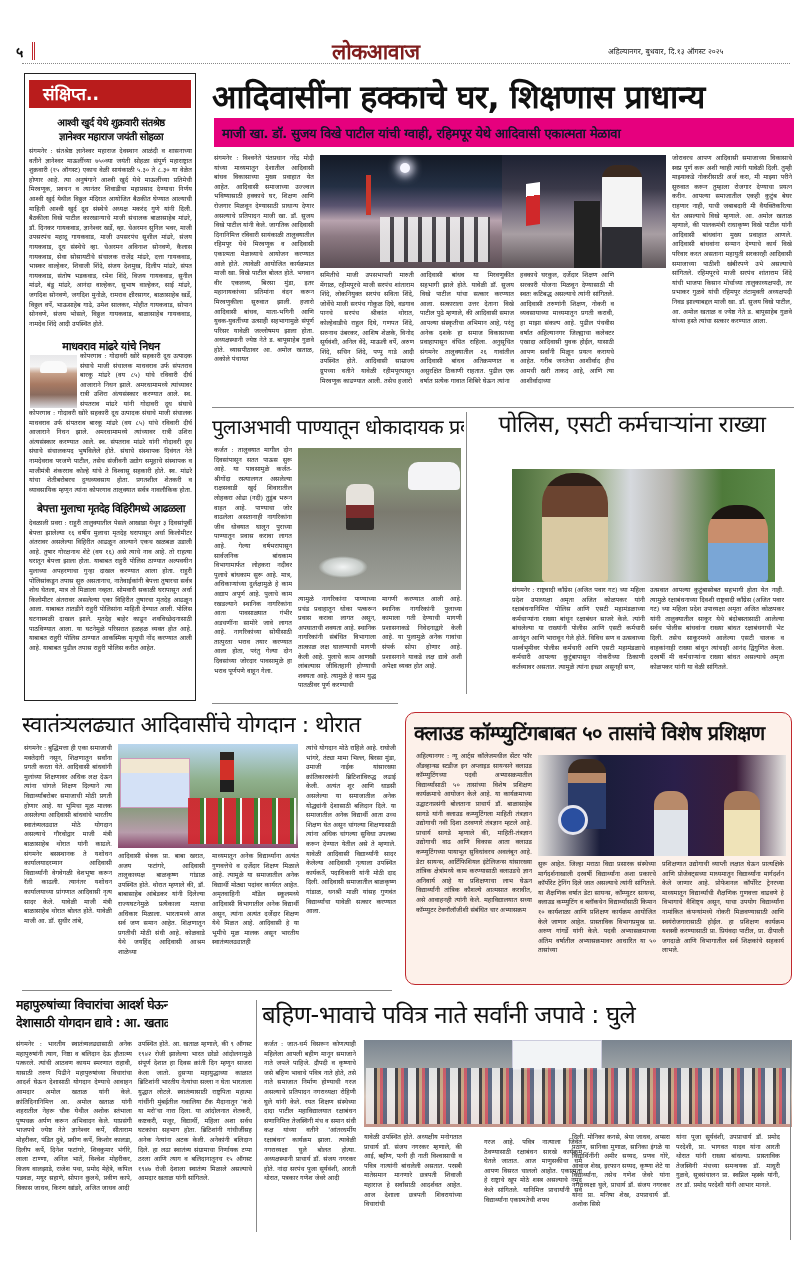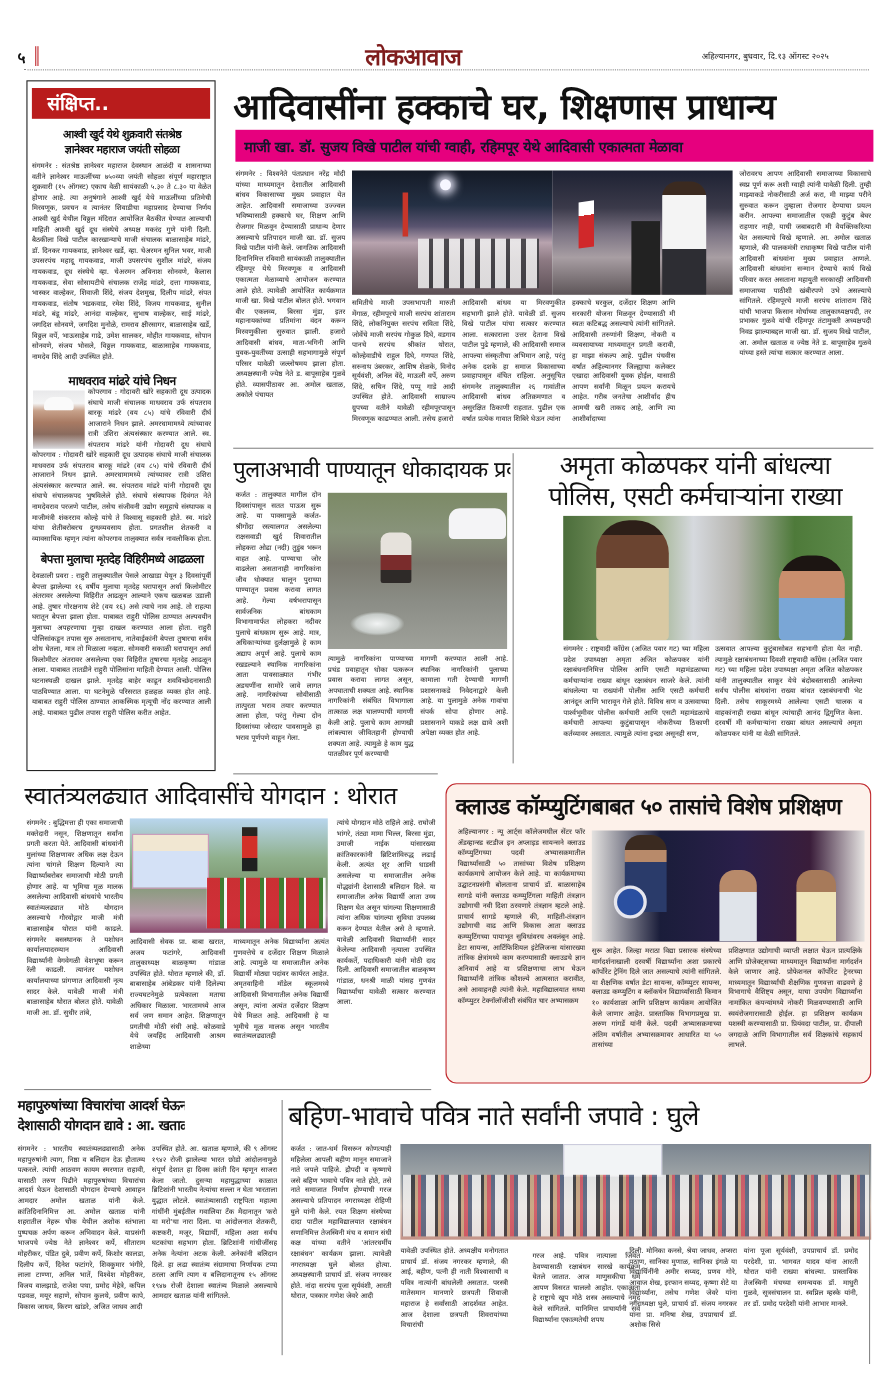--- a/index.html
+++ b/index.html
@@ -13,21 +13,21 @@
   .hr { position: absolute; height: 1px; background: #888; }
   .vr { position: absolute; width: 1px; background: #888; }
 </style>
 </head>
 <body>
 
 <div class="abs" style="left:0;top:0;width:800px;height:60px;">
   <div class="abs" style="left:16px;top:42px;font-size:14px;font-weight:bold;font-family:'DejaVu Sans',sans-serif;">५</div>
   <div class="abs" style="left:32px;top:42px;width:1px;height:18px;border-left:1px solid #c0282d;border-right:1px solid #c0282d;width:3px;"></div>
   <div class="abs" style="left:332px;top:37px;font-size:21px;font-weight:bold;color:#7f1d1d;font-family:'DejaVu Sans',sans-serif;letter-spacing:-0.5px;">लोकआवाज</div>
-  <div class="abs" style="left:608px;top:46px;font-size:7.5px;color:#222;font-family:'DejaVu Sans',sans-serif;margin-left:30px;">अहिल्यानगर, बुधवार, दि.१३ ऑगस्ट २०२५</div>
+  <div class="abs" style="left:608px;top:46px;font-size:7.5px;color:#222;font-family:'DejaVu Sans',sans-serif;">अहिल्यानगर, बुधवार, दि.१३ ऑगस्ट २०२५</div>
 </div>
 <div class="abs" style="left:22px;top:63px;width:768px;height:0;border-top:1px dotted #888;"></div>
 
 <div class="abs" style="left:24px;top:73px;width:172px;height:628px;border:1px solid #222;background:#fff;"></div>
 <div class="abs" style="left:29px;top:80px;width:162px;height:28px;background:#b91c1c;">
   <span style="position:absolute;left:14px;top:2px;font-size:17px;font-weight:bold;color:#fff;font-family:'DejaVu Sans',sans-serif;">संक्षिप्त..</span>
 </div>
 
 <div class="abs head-black" style="left:28px;top:116px;width:166px;text-align:center;font-size:10px;line-height:14px;">
   <div>आश्वी खुर्द येथे शुक्रवारी संतश्रेष्ठ</div>
@@ -75,21 +75,20 @@
 <div class="abs t" style="left:214px;top:446px;width:78px;height:256px;">कर्जत : तालुक्यात मागील दोन दिवसांपासून सतत पाऊस सुरू आहे. या पावसामुळे कर्जत-श्रीगोंदा रस्त्यालगत असलेल्या राक्षसवाडी खुर्द शिवारातील लोहकरा ओढा (नदी) तुडुंब भरून वाहत आहे. पाण्याचा जोर वाढलेला असतानाही नागरिकांना जीव धोक्यात घालून पुराच्या पाण्यातून प्रवास करावा लागत आहे. गेल्या वर्षभरापासून सार्वजनिक बांधकाम विभागामार्फत लोहकरा नदीवर पुलाचे बांधकाम सुरू आहे. मात्र, अधिकाऱ्यांच्या दुर्लक्षामुळे हे काम अद्याप अपूर्ण आहे. पुलाचे काम रखडल्याने स्थानिक नागरिकांना आता पावसाळ्यात गंभीर अडचणींना सामोरे जावे लागत आहे. नागरिकांच्या सोयीसाठी तात्पुरता भराव तयार करण्यात आला होता, परंतु गेल्या दोन दिवसांच्या जोरदार पावसामुळे हा भराव पूर्णपणे वाहून गेला.</div>
 <div class="photo" style="left:298px;top:448px;width:163px;height:142px;background:linear-gradient(180deg,#7c8a66 0%,#88937a 25%,#7b7a6f 45%,#8b8d86 70%,#9fa19a 100%);">
   <div style="position:absolute;left:110px;top:14px;width:52px;height:28px;background:#f4f4f6;border-radius:10px 10px 4px 4px;"></div>
   <div style="position:absolute;left:48px;top:36px;width:28px;height:46px;background:linear-gradient(180deg,#e6e2dc 0 45%,#7a2c2c 45% 75%,#2e2a28 75% 100%);border-radius:8px 8px 2px 2px;"></div>
   <div style="position:absolute;left:20px;top:108px;width:50px;height:22px;background:radial-gradient(ellipse at center,#f2f4f4 0%,#c6cbc8 55%,transparent 70%);"></div>
 </div>
 <div class="abs t" style="left:298px;top:595px;width:78px;height:107px;">त्यामुळे नागरिकांना पाण्याच्या प्रचंड प्रवाहातून धोका पत्करून प्रवास करावा लागत असून, अपघाताची शक्यता आहे. स्थानिक नागरिकांनी संबंधित विभागाला तात्काळ लक्ष घालण्याची मागणी केली आहे. पुलाचे काम आणखी लांबल्यास जीवितहानी होण्याची शक्यता आहे. त्यामुळे हे काम युद्ध पातळीवर पूर्ण करण्याची</div>
 <div class="abs t" style="left:382px;top:595px;width:80px;height:107px;">मागणी करण्यात आली आहे. स्थानिक नागरिकांनी पुलाच्या कामाला गती देण्याची मागणी प्रशासनाकडे निवेदनाद्वारे केली आहे. या पुलामुळे अनेक गावांचा संपर्क सोपा होणार आहे. प्रशासनाने याकडे लक्ष द्यावे अशी अपेक्षा व्यक्त होत आहे.</div>
 
 <div class="abs head-light" style="left:470px;top:410px;width:324px;text-align:center;font-size:23px;line-height:28px;">
-  <div>अमृता कोळपकर यांनी बांधल्या</div>
   <div>पोलिस, एसटी कर्मचाऱ्यांना राख्या</div>
 </div>
 <div class="photo" style="left:512px;top:469px;width:263px;height:113px;background:linear-gradient(90deg,#4b6d3b 0%,#86a06a 25%,#d6d9de 45%,#b5b4ae 60%,#4e7a3a 80%,#5d8a4a 100%);">
   <div style="position:absolute;left:30px;top:4px;width:66px;height:109px;background:linear-gradient(180deg,#2d1f18 0 12%,#6b4430 12% 40%,#d9c9a3 40% 100%);border-radius:30px 30px 4px 4px;"></div>
   <div style="position:absolute;left:196px;top:36px;width:60px;height:77px;background:linear-gradient(180deg,#1c1512 0 18%,#c98e6d 18% 50%,#7aa6d6 50% 100%);border-radius:26px 26px 4px 4px;"></div>
 </div>
 <div class="abs t" style="left:512px;top:586px;width:133px;height:108px;">संगमनेर : राष्ट्रवादी काँग्रेस (अजित पवार गट) च्या महिला प्रदेश उपाध्यक्षा अमृता अजित कोळपकर यांनी रक्षाबंधनानिमित्त पोलिस आणि एसटी महामंडळाच्या कर्मचाऱ्यांना राख्या बांधून रक्षाबंधन साजरे केले. त्यांनी बांधलेल्या या राख्यांनी पोलीस आणि एसटी कर्मचारी आनंदून आणि भारावून गेले होते. विविध सण व उत्सवाच्या पार्श्वभूमीवर पोलीस कर्मचारी आणि एसटी महामंडळाचे कर्मचारी आपल्या कुटुंबापासून नोकरीच्या ठिकाणी कर्तव्यावर असतात. त्यामुळे त्यांना इच्छा असूनही सण,</div>
 <div class="abs t" style="left:650px;top:586px;width:134px;height:108px;">उत्सवात आपल्या कुटुंबासोबत सहभागी होता येत नाही. त्यामुळे रक्षाबंधनाच्या दिवशी राष्ट्रवादी काँग्रेस (अजित पवार गट) च्या महिला प्रदेश उपाध्यक्षा अमृता अजित कोळपकर यांनी तालुक्यातील साकूर येथे बंदोबस्तासाठी आलेल्या सर्वच पोलीस बांधवांना राख्या बांधत रक्षाबंधनाची भेट दिली. तसेच साकूरमध्ये आलेल्या एसटी चालक व वाहकांनाही राख्या बांधून त्यांचाही आनंद द्विगुणित केला. दरवर्षी मी कर्मचाऱ्यांना राख्या बांधत असल्याचे अमृता कोळपकर यांनी या वेळी सांगितले.</div>
 
 <div class="hr" style="left:212px;top:703px;width:186px;"></div>

